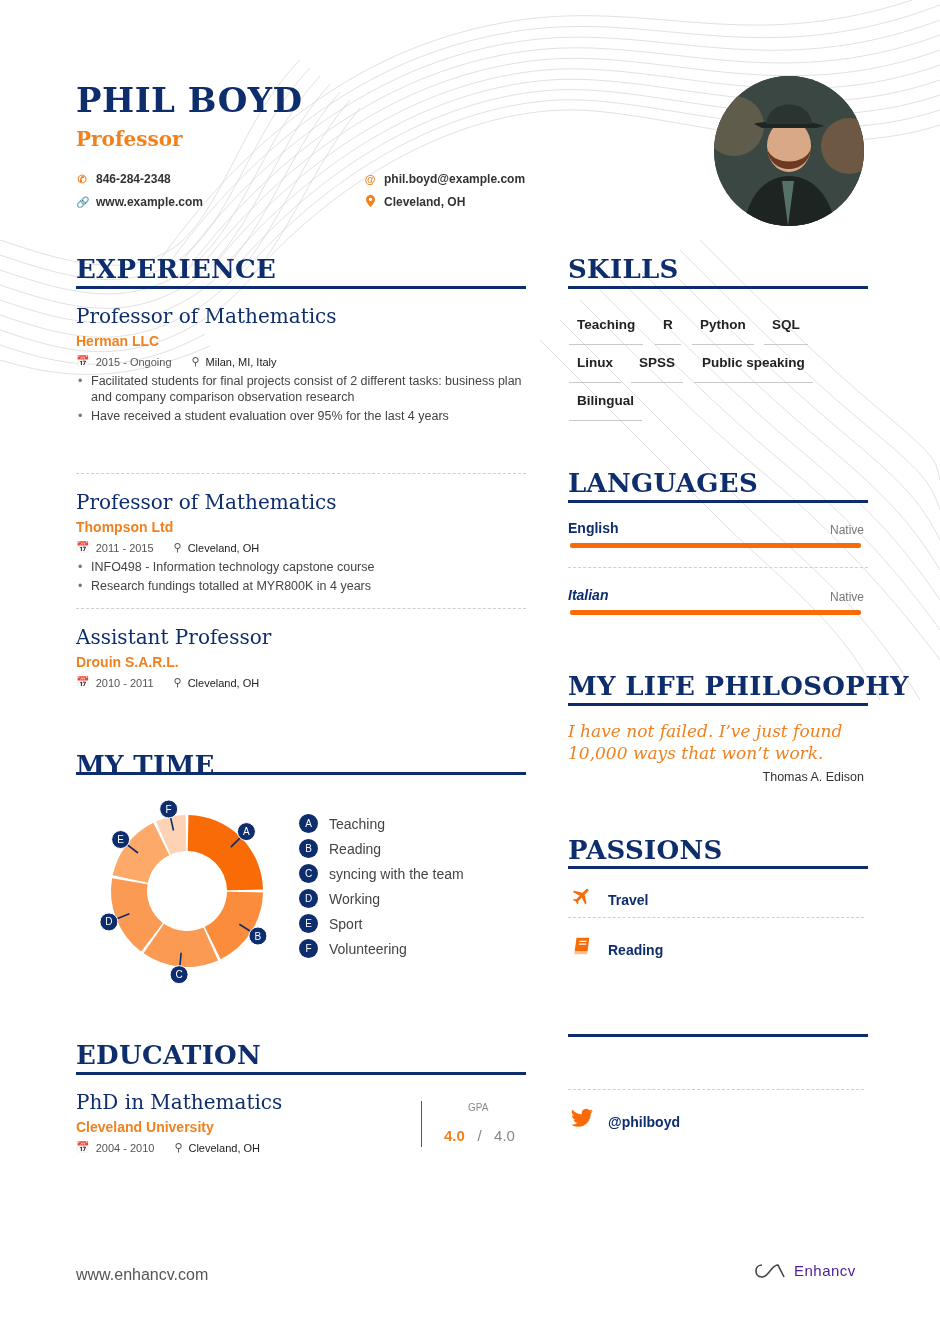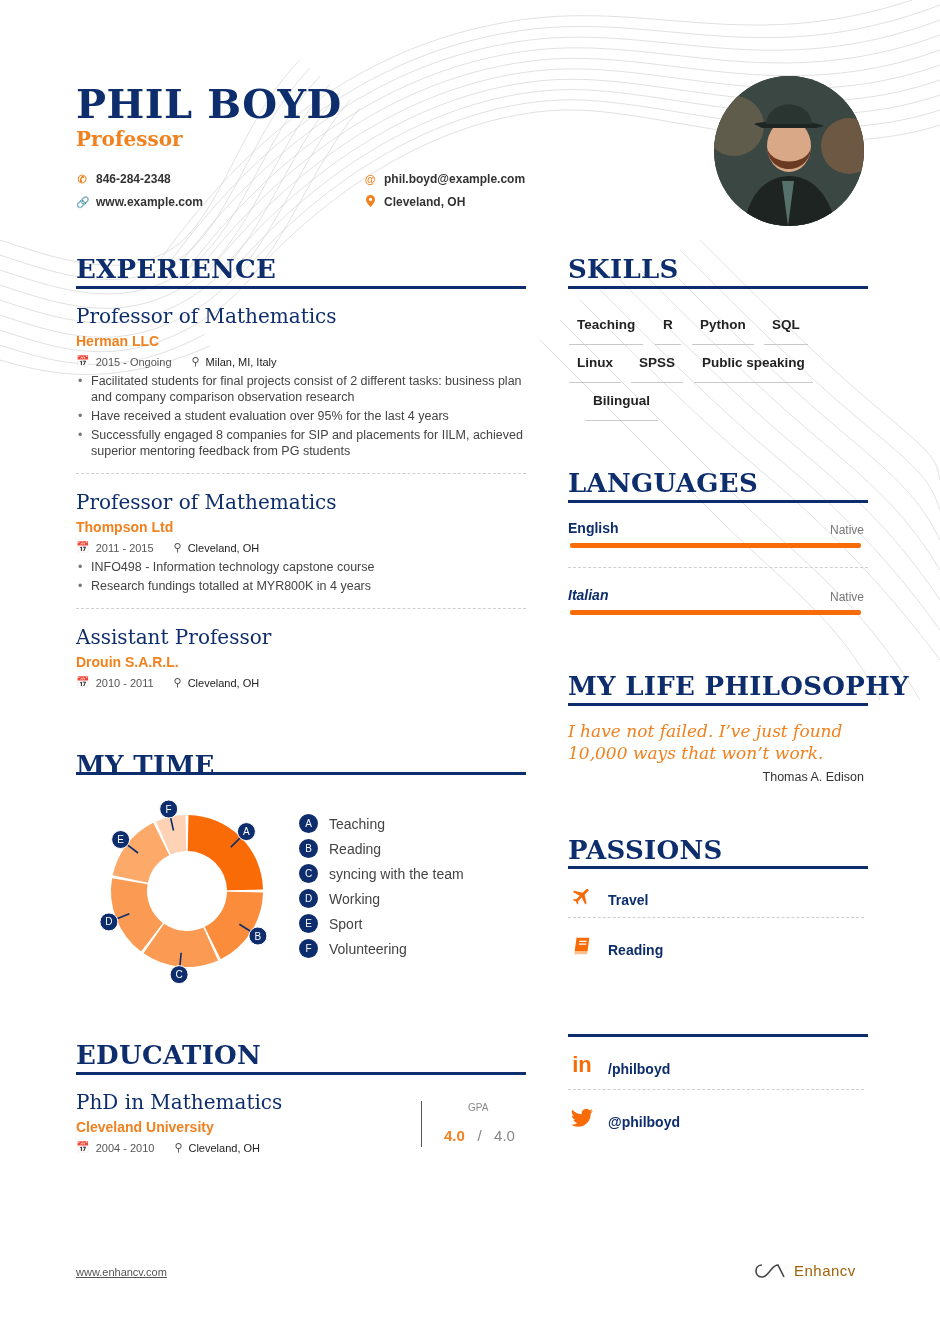--- a/index.html
+++ b/index.html
@@ -2,21 +2,21 @@
 <html><head>
 <meta charset="utf-8">
 <style>
   * { box-sizing: border-box; margin: 0; padding: 0; }
   html, body { width: 940px; height: 1330px; background: #ffffff; overflow: hidden; }
   body { position: relative; font-family: "Liberation Sans", sans-serif; color: #333; }
   .bg-waves { position: absolute; left: 0; top: 0; width: 940px; height: 700px; z-index: 0; pointer-events: none; }
   .page { position: absolute; inset: 0; z-index: 1; }
 
   
-  .name { position: absolute; left: 76px; top: 80px; font-family: "DejaVu Serif", serif; font-weight: 900; font-size: 40px; color: #0d2d6c; letter-spacing: 0.5px; }
+  .name { position: absolute; left: 76px; top: 80px; font-family: "DejaVu Serif", serif; font-weight: 900; font-size: 34px; color: #0d2d6c; letter-spacing: 0.5px; }
   .role { position: absolute; left: 76px; top: 127px; font-family: "DejaVu Serif", serif; font-weight: bold; font-size: 20px; color: #f0811e; }
   .contact { position: absolute; font-size: 12px; font-weight: bold; color: #333; display: flex; align-items: center; gap: 8px; }
   .contact .ic { color: #f0811e; font-size: 11px; width: 12px; text-align: center; }
   .avatar { position: absolute; left: 714px; top: 76px; width: 150px; height: 150px; border-radius: 50%; overflow: hidden;
     background: radial-gradient(circle at 30% 40%, #8a7a5c 0%, #4a5a4a 35%, #26302c 70%, #1a1f1e 100%); }
 
   
   .sec-title { position: absolute; font-family: "DejaVu Serif", serif; font-weight: 900; font-size: 26px; color: #0d2d6c; letter-spacing: 0.3px; }
   .sec-rule { position: absolute; height: 3px; background: #0d2d6c; }
 
@@ -55,23 +55,23 @@
   
   .quote { position: absolute; left: 568px; top: 720px; width: 300px; font-family: "DejaVu Serif", serif; font-style: italic; font-size: 17px; line-height: 22px; color: #f0811e; }
   .quote-author { position: absolute; right: 76px; top: 770px; font-size: 12.5px; color: #333; }
 
   
   .row-item { position: absolute; left: 568px; width: 300px; display: flex; align-items: center; }
   .row-item .ic { width: 28px; color: #f96b07; font-size: 20px; display: flex; justify-content: center; margin-right: 12px; }
   .row-item .lbl { font-size: 14px; font-weight: bold; color: #0d2d6c; margin-top: 8px; }
 
   
-  .foot-left { position: absolute; left: 76px; top: 1266px; font-size: 11px; color: #555; text-decoration: underline; }
+  .foot-left { position: absolute; left: 76px; top: 1266px; font-size: 16px; color: #555; }
   .foot-powered { position: absolute; left: 675px; top: 1337px; font-size: 11px; color: #555; }
-  .foot-logo { position: absolute; left: 754px; top: 1262px; display: flex; align-items: center; gap: 8px; font-size: 15px; color: #a16207; letter-spacing: 0.5px; }
+  .foot-logo { position: absolute; left: 754px; top: 1262px; display: flex; align-items: center; gap: 8px; font-size: 15px; color: #4c1d95; letter-spacing: 0.5px; }
 </style>
 </head>
 <body>
 
 <svg class="bg-waves" viewBox="0 0 940 700">
   <g fill="none" stroke="#d4d4d4" stroke-width="0.7">
     <path d="M160 260 C 260 120, 380 40, 520 20 S 760 60, 940 -10"></path>
     <path d="M170 262 C 270 125, 390 48, 525 30 S 765 72, 940 5"></path>
     <path d="M180 264 C 280 130, 400 56, 530 40 S 770 84, 940 20"></path>
     <path d="M190 266 C 290 135, 410 64, 535 50 S 775 96, 940 35"></path>
@@ -150,21 +150,20 @@
     <div class="job-company" style="top:333px;">Herman LLC</div>
     <div class="meta" style="top:355px;">
       <span class="cal">📅</span>
       <span>2015 - Ongoing</span>
       <span class="pin">⚲</span>
       <span class="loc">Milan, MI, Italy</span>
     </div>
     <ul class="bullets" style="top:373px;">
       <li>Facilitated students for final projects consist of 2 different tasks: business plan and company comparison observation research</li>
       <li>Have received a student evaluation over 95% for the last 4 years</li>
-      <li>Successfully engaged 8 companies for SIP and placements for IILM, achieved superior mentoring feedback from PG students</li>
     </ul>
   </div>
   <div class="dash-sep" style="left:76px; top:473px; width:450px;"></div>
 
   <div>
     <div class="job-title" style="top:490px;">Professor of Mathematics</div>
     <div class="job-company" style="top:519px;">Thompson Ltd</div>
     <div class="meta" style="top:541px;">
       <span class="cal">📅</span>
       <span>2011 - 2015</span>
@@ -267,21 +266,21 @@
   <div class="sec-title" style="left:568px; top:254px;">SKILLS</div>
   <div class="sec-rule" style="left:568px; top:286px; width:300px;"></div>
 
   <span class="skill" style="left:569px; top:315px;">Teaching</span>
   <span class="skill" style="left:655px; top:315px;">R</span>
   <span class="skill" style="left:692px; top:315px;">Python</span>
   <span class="skill" style="left:764px; top:315px;">SQL</span>
   <span class="skill" style="left:569px; top:353px;">Linux</span>
   <span class="skill" style="left:631px; top:353px;">SPSS</span>
   <span class="skill" style="left:694px; top:353px;">Public speaking</span>
-  <span class="skill" style="left:569px; top:391px;margin-left:16px;">Bilingual</span>
+  <span class="skill" style="left:569px; top:391px;">Bilingual</span>
 
   <div class="sec-title" style="left:568px; top:468px;">LANGUAGES</div>
   <div class="sec-rule" style="left:568px; top:500px; width:300px;"></div>
 
   <div class="lang-name" style="top:520px;">English</div>
   <div class="lang-level" style="top:523px;">Native</div>
   <div class="lang-bar" style="top:543px;"></div>
   <div class="dash-sep" style="left:568px; top:567px; width:300px;"></div>
   <div class="lang-name" style="top:587px;font-style:italic;">Italian</div>
   <div class="lang-level" style="top:590px;">Native</div>
@@ -308,24 +307,20 @@
       <svg width="22" height="22" viewBox="0 0 24 24">
           <path d="M6 3h14l-2 15H4z" fill="#f96b07"></path>
           <path d="M4 18h14l-.5 3H3.5z" fill="#fdc08f"></path>
           <path d="M9 7h8M8.6 10h8" stroke="#fff" stroke-width="1.2"></path>
         </svg>
     </span>
     <span class="lbl">Reading</span>
   </div>
 
   <div class="sec-rule" style="left:568px; top:1034px; width:300px;"></div>
-  <div class="row-item" style="top:1052px;">
-    <span class="ic" style="font-weight:bold; font-family:'Liberation Sans',sans-serif; font-size:22px;">in</span>
-    <span class="lbl">/philboyd</span>
-  </div>
   <div class="dash-sep" style="left:568px; top:1089px; width:296px;"></div>
   <div class="row-item" style="top:1106px;">
     <span class="ic">
       <svg width="22" height="20" viewBox="0 0 24 20">
           <path d="M24 2.4a9.8 9.8 0 0 1-2.8.8A4.9 4.9 0 0 0 23.3.4a9.9 9.9 0 0 1-3.1 1.2A4.9 4.9 0 0 0 11.8 6 14 14 0 0 1 1.7.9a4.9 4.9 0 0 0 1.5 6.6 4.9 4.9 0 0 1-2.2-.6 4.9 4.9 0 0 0 3.9 4.9 4.9 4.9 0 0 1-2.2.1 4.9 4.9 0 0 0 4.6 3.4A9.9 9.9 0 0 1 0 17.3 14 14 0 0 0 7.5 19.5c9.1 0 14-7.5 14-14v-.6A10 10 0 0 0 24 2.4z" fill="#f96b07"></path>
         </svg>
     </span>
     <span class="lbl">@philboyd</span>
   </div>
 

